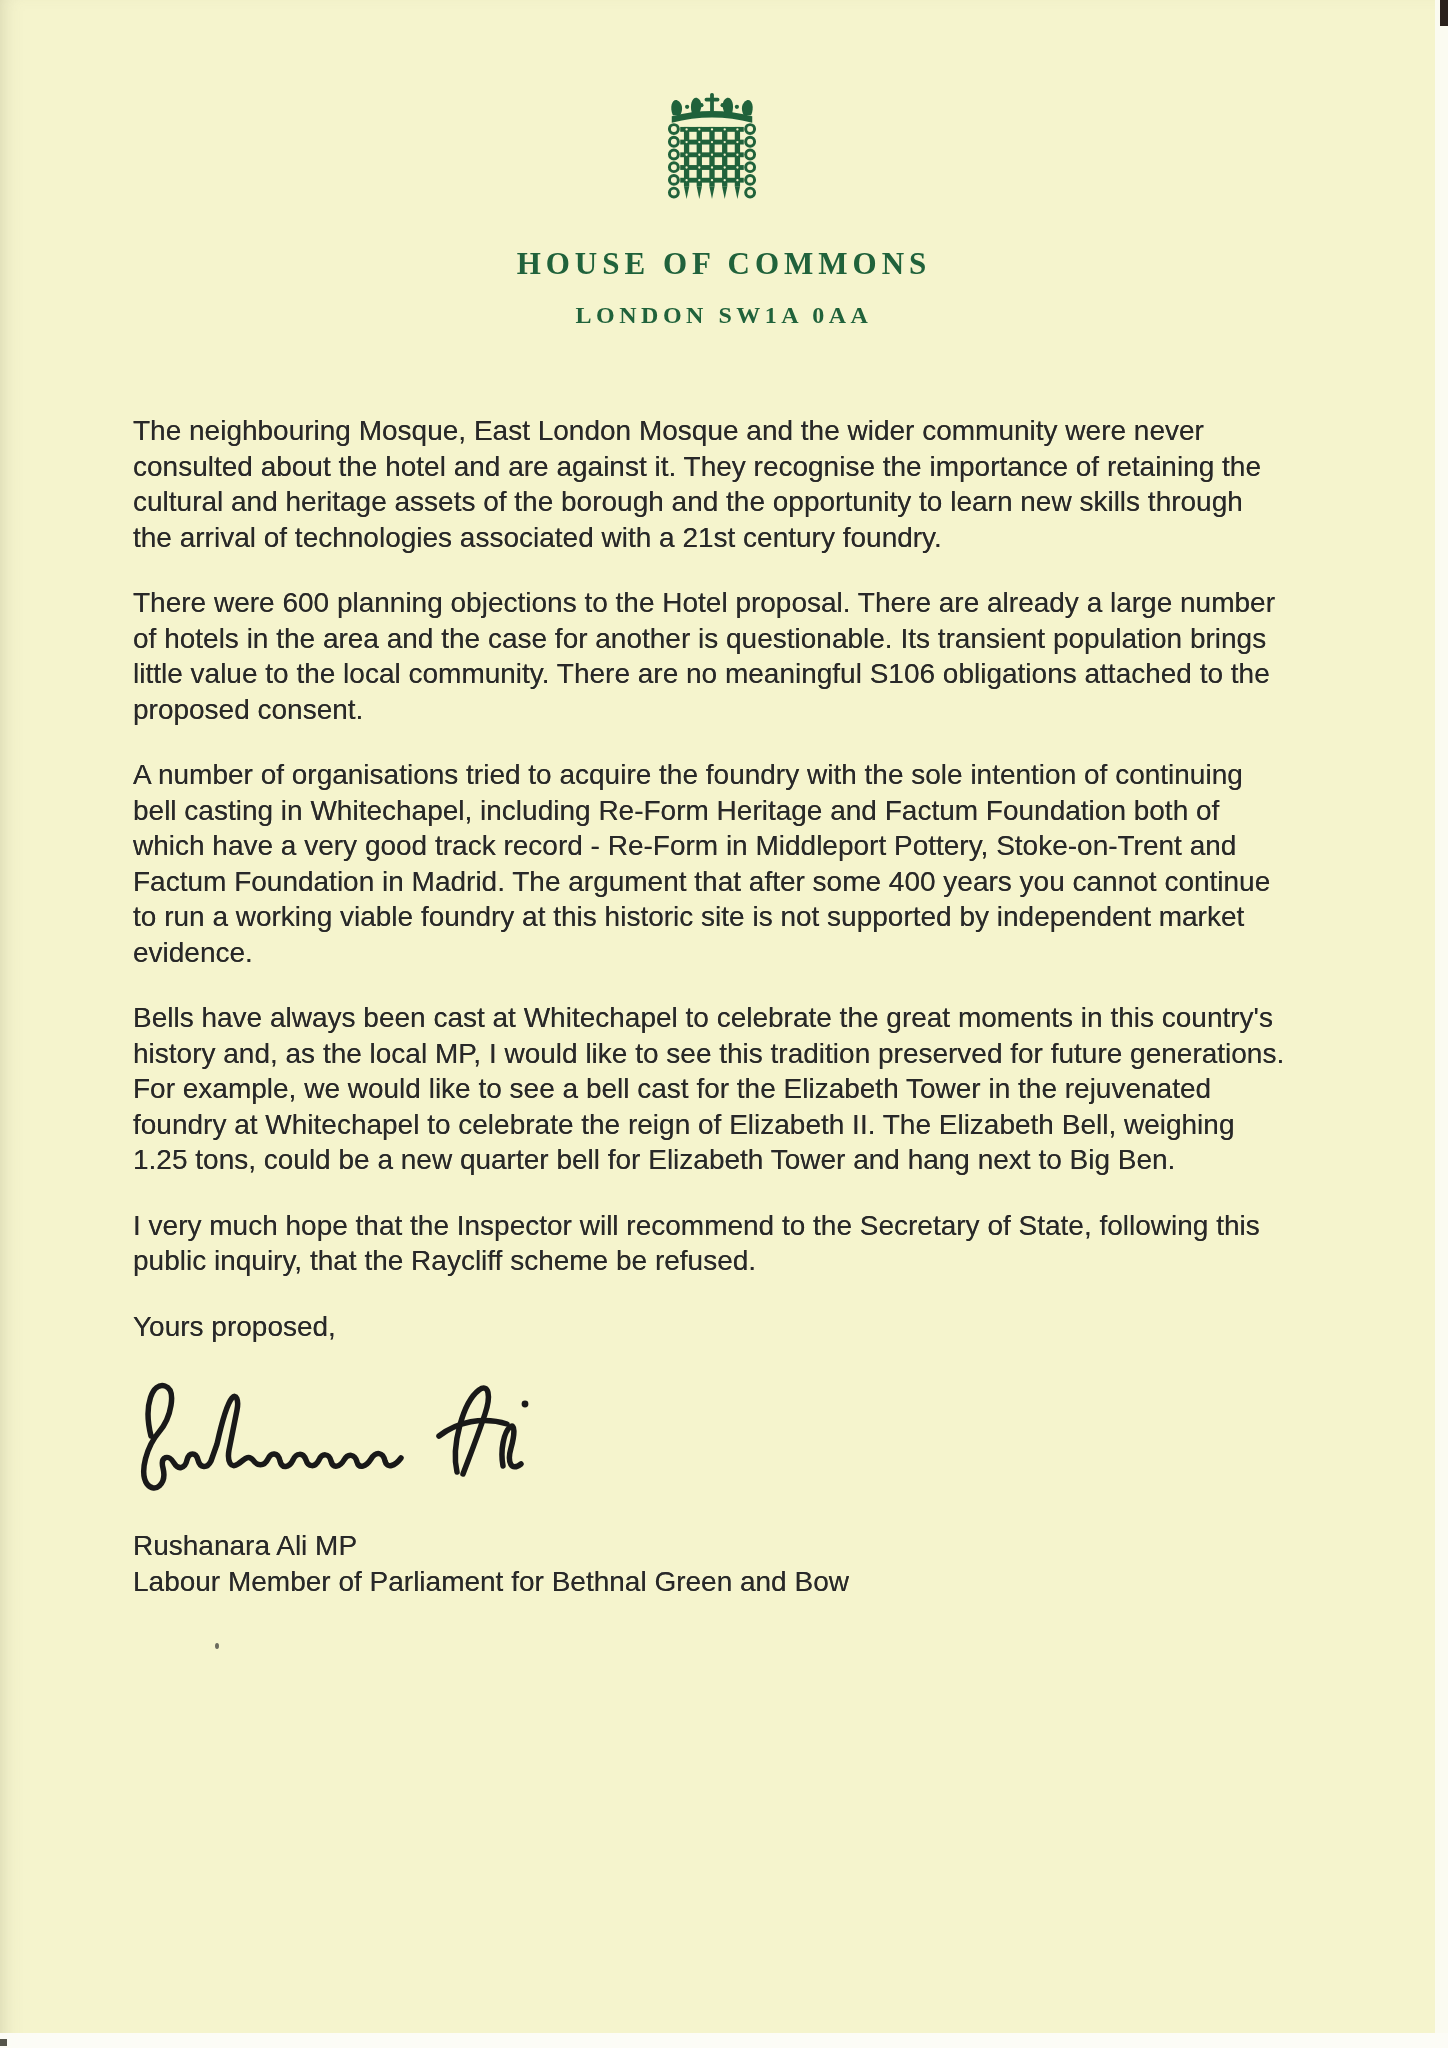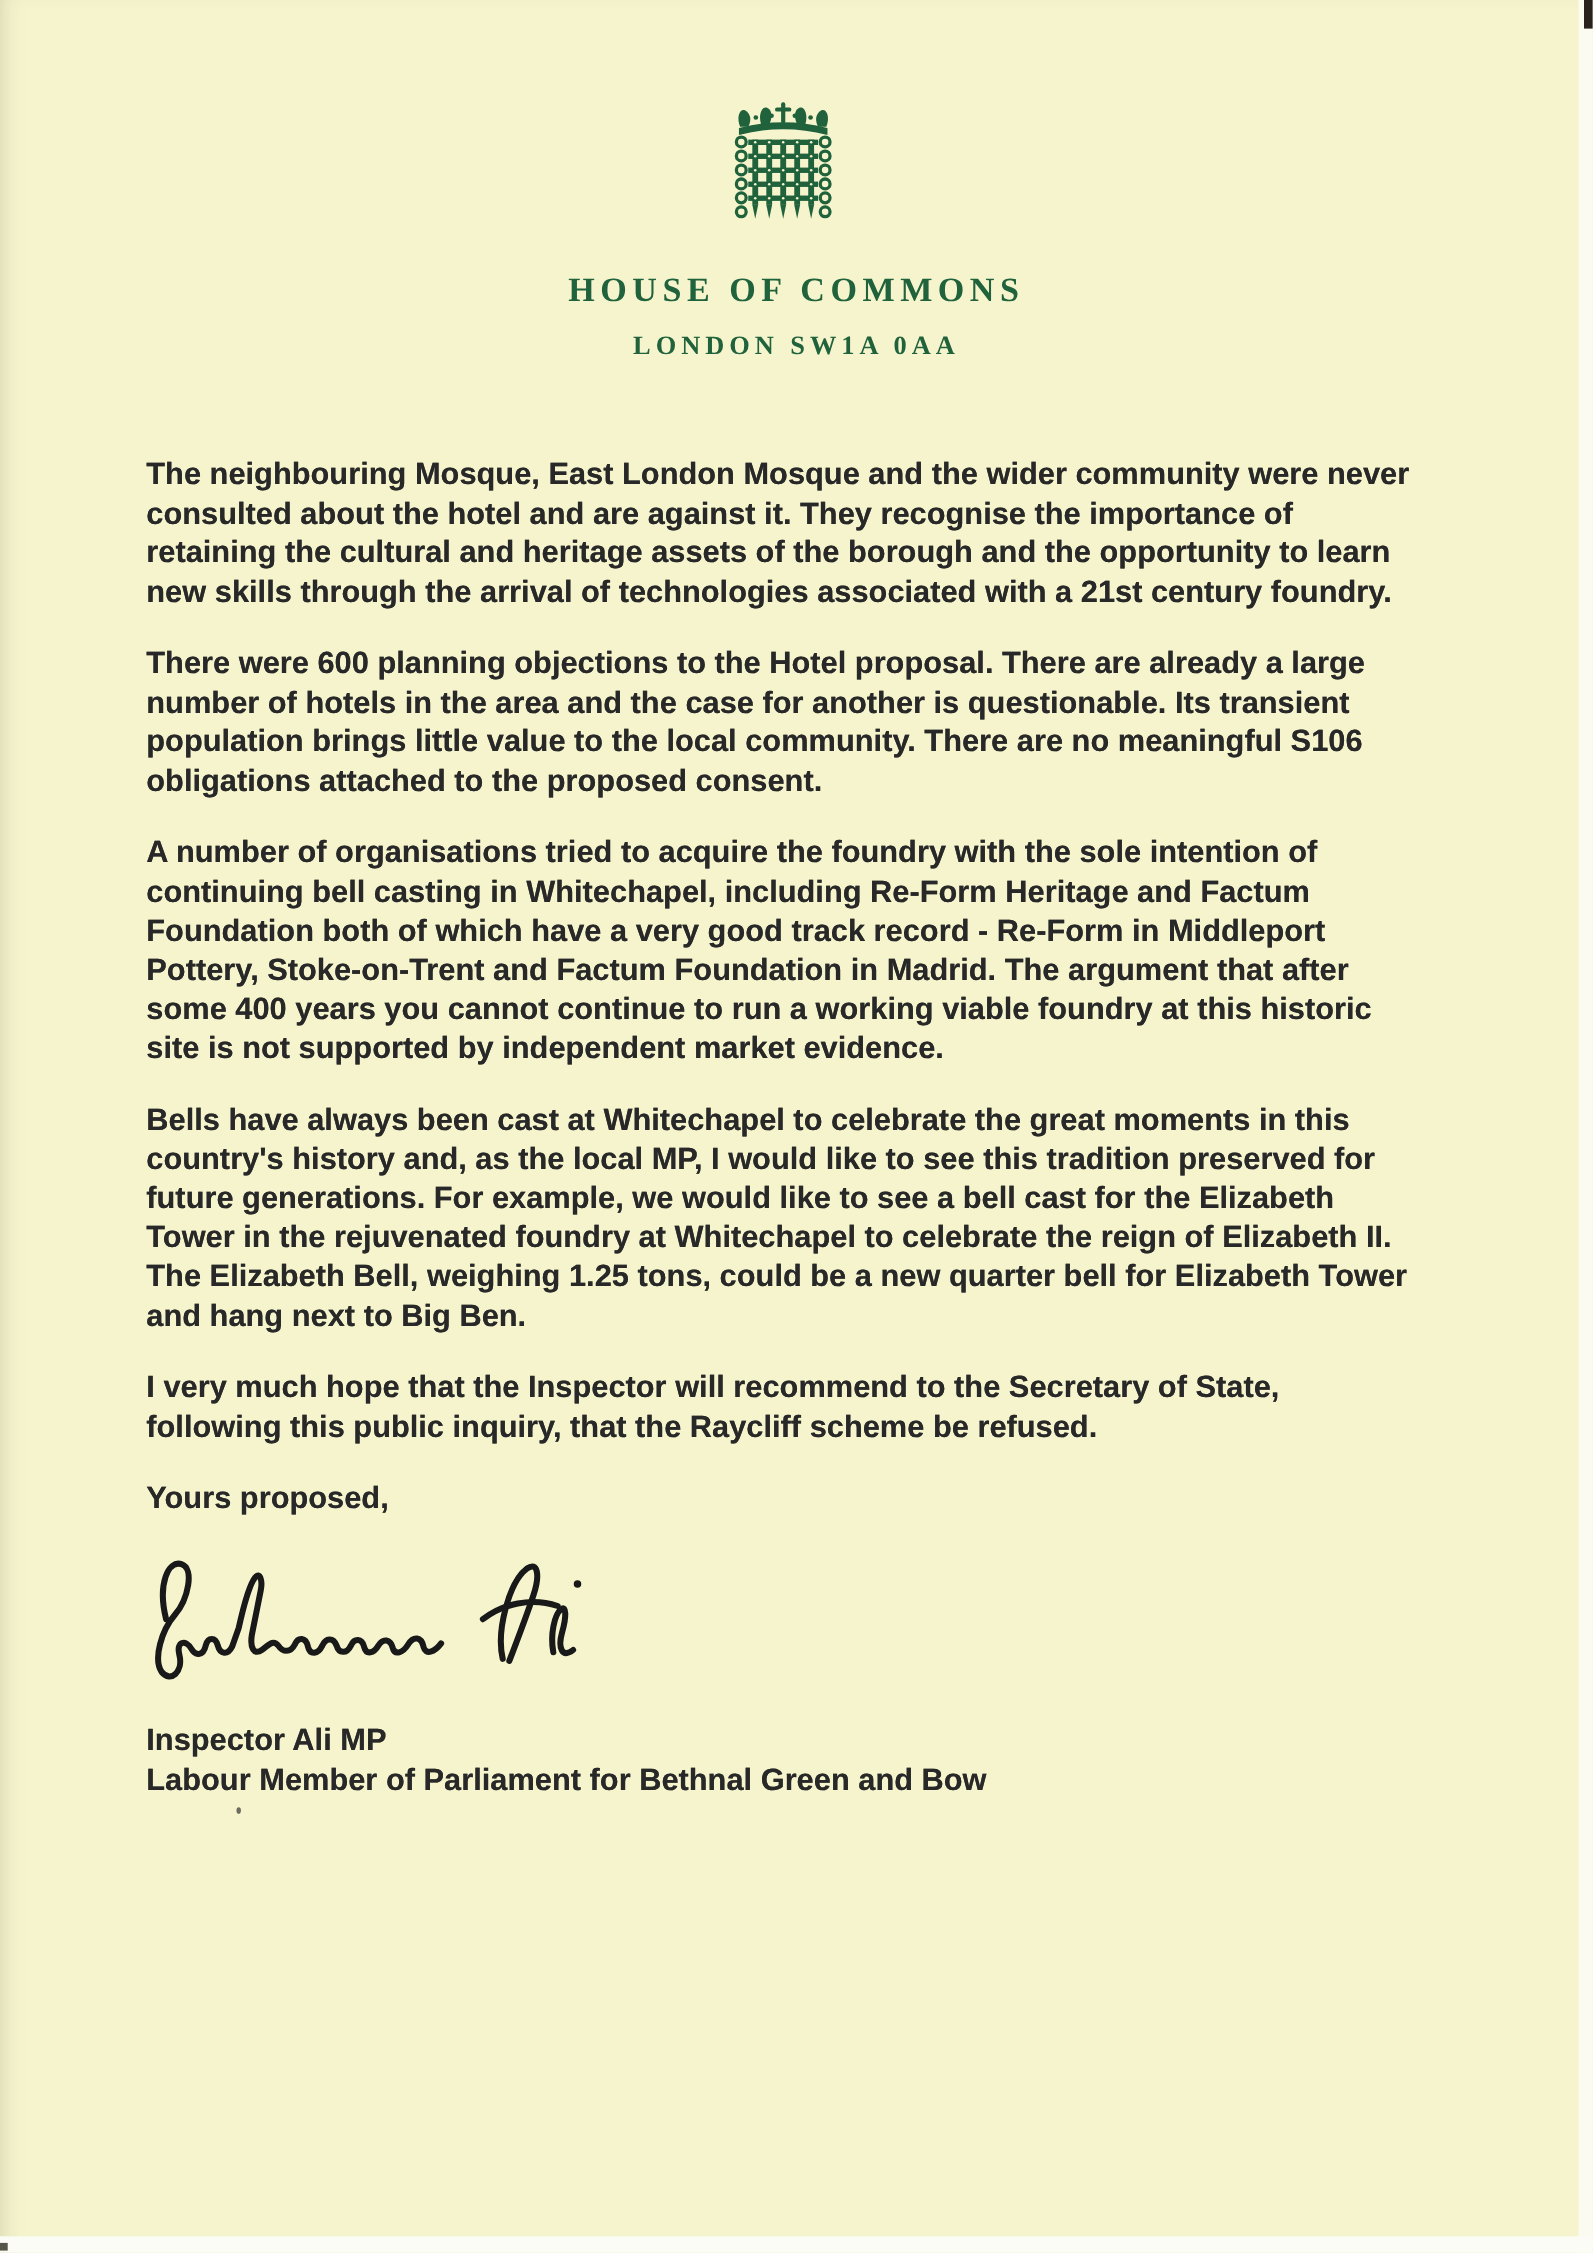--- a/index.html
+++ b/index.html
@@ -30,21 +30,21 @@
     font-family:"Liberation Serif", serif;
     font-size:24px;font-weight:700;letter-spacing:4.5px;white-space:nowrap;
   }
   
   .letter-body{
     position:absolute;left:133px;top:413px;width:1152px;
     color:var(--ink);
     font-size:28px;line-height:35.5px;
     text-shadow:0 0 .5px rgba(40,40,40,.75);
   }
-  .letter-body p{margin:0 0 30px 0;font-weight:bold;}
+  .letter-body p{margin:0 0 30px 0;}
   .valediction{margin-top:5px;}
   .signature{display:block;margin:4px 0 12px -6px;}
   .signoff-name,.signoff-role{margin:0 !important;line-height:36px;}
   
   .edge-right{position:absolute;top:0;right:0;width:13px;height:100%;background:#fbfbf1;z-index:2;}
   .edge-bottom{position:absolute;left:0;bottom:0;width:100%;height:15px;background:#fcfcf6;z-index:2;}
   .corner-mark{position:absolute;top:0;right:0;width:8px;height:26px;background:#2a211c;z-index:3;}
   .bottom-left-speck{position:absolute;left:0;bottom:2px;width:7px;height:7px;background:#55554a;z-index:3;}
   .stray-dot{position:absolute;left:215px;top:1643px;width:4px;height:6px;border-radius:50%;background:#6b6b5e;}
 </style>
@@ -149,21 +149,21 @@
     <svg class="signature" width="450" height="142" viewBox="0 0 450 142" aria-label="Rushanara Ali">
       <g fill="none" stroke="#191919" stroke-width="5.5" stroke-linecap="round" stroke-linejoin="round">
         <path d="M24 62 C16 30 26 8 38 12 C50 16 44 44 32 58 C20 72 12 98 20 110 C28 120 40 110 36 94 C33 82 42 80 47 89 C51 96 58 95 60 86 C62 78 69 78 71 86 C73 94 80 95 84 87 L90 70 C94 52 100 30 105 24 C109 19 112 26 110 36 L102 76 C100 88 104 95 111 90 C117 86 121 80 126 86 C130 92 137 93 141 85 C144 78 151 78 153 87 C155 95 162 94 166 86 C169 79 176 78 179 86 C181 93 188 94 192 86 C195 79 202 79 204 87 C206 95 213 93 217 86 C221 79 228 80 230 88 C232 95 239 93 244 85 C249 77 256 78 258 87 C260 95 268 92 274 84"></path>
         <path d="M330 98 C324 72 336 28 352 16 C362 9 364 22 358 40 C350 64 342 84 336 100"></path>
         <path d="M312 62 C330 48 356 42 380 50"></path>
         <path d="M376 92 C373 76 377 58 383 53 C388 49 388 60 384 74 C380 88 384 98 394 90"></path>
       </g>
       <circle cx="398" cy="30" r="3.4" fill="#191919"></circle>
     </svg>
 
-    <p class="signoff-name">Inspector Ali MP</p>
+    <p class="signoff-name">Rushanara Ali MP</p>
     <p class="signoff-role">Labour Member of Parliament for Bethnal Green and Bow</p>
   </main>
 
   <div class="stray-dot"></div>
   <div class="edge-right"></div>
   <div class="edge-bottom"></div>
   <div class="corner-mark"></div>
   <div class="bottom-left-speck"></div>
 </div>
 

